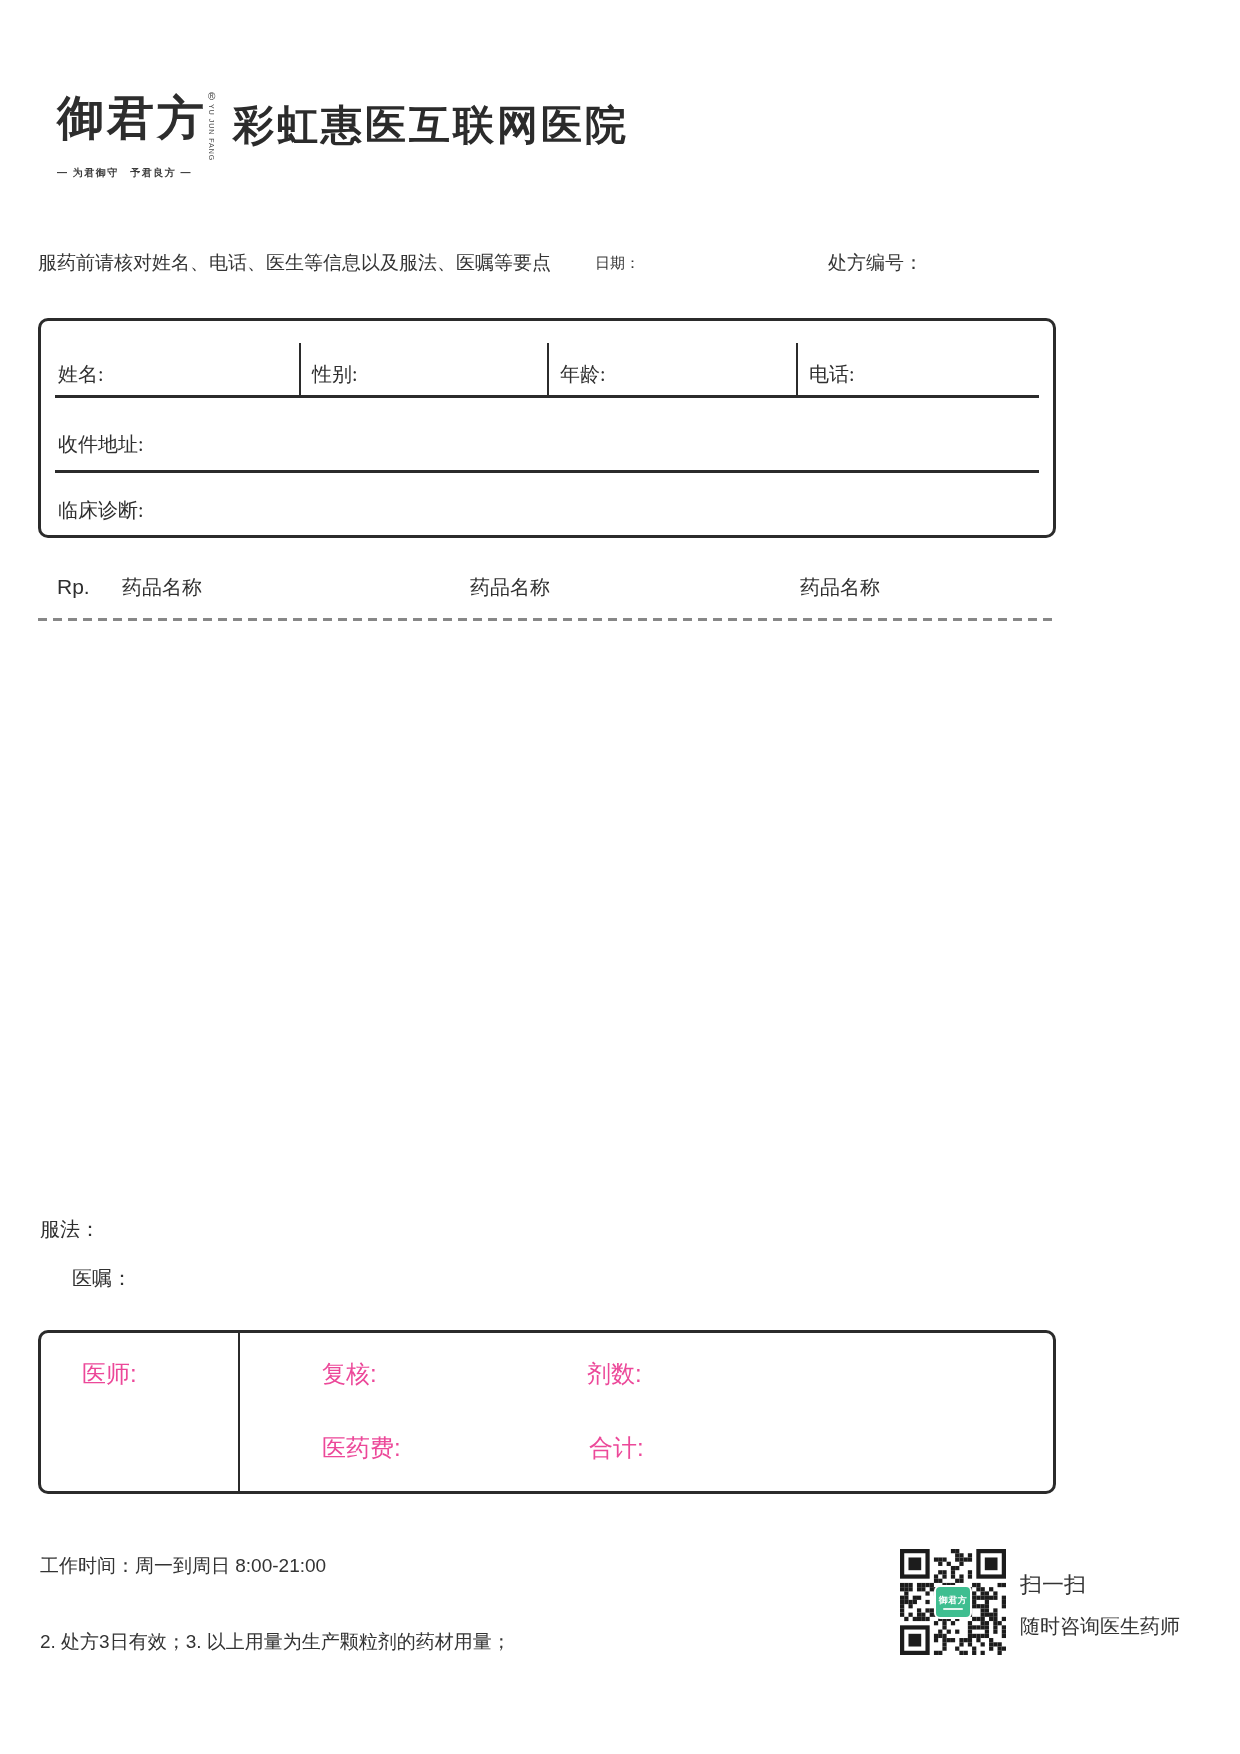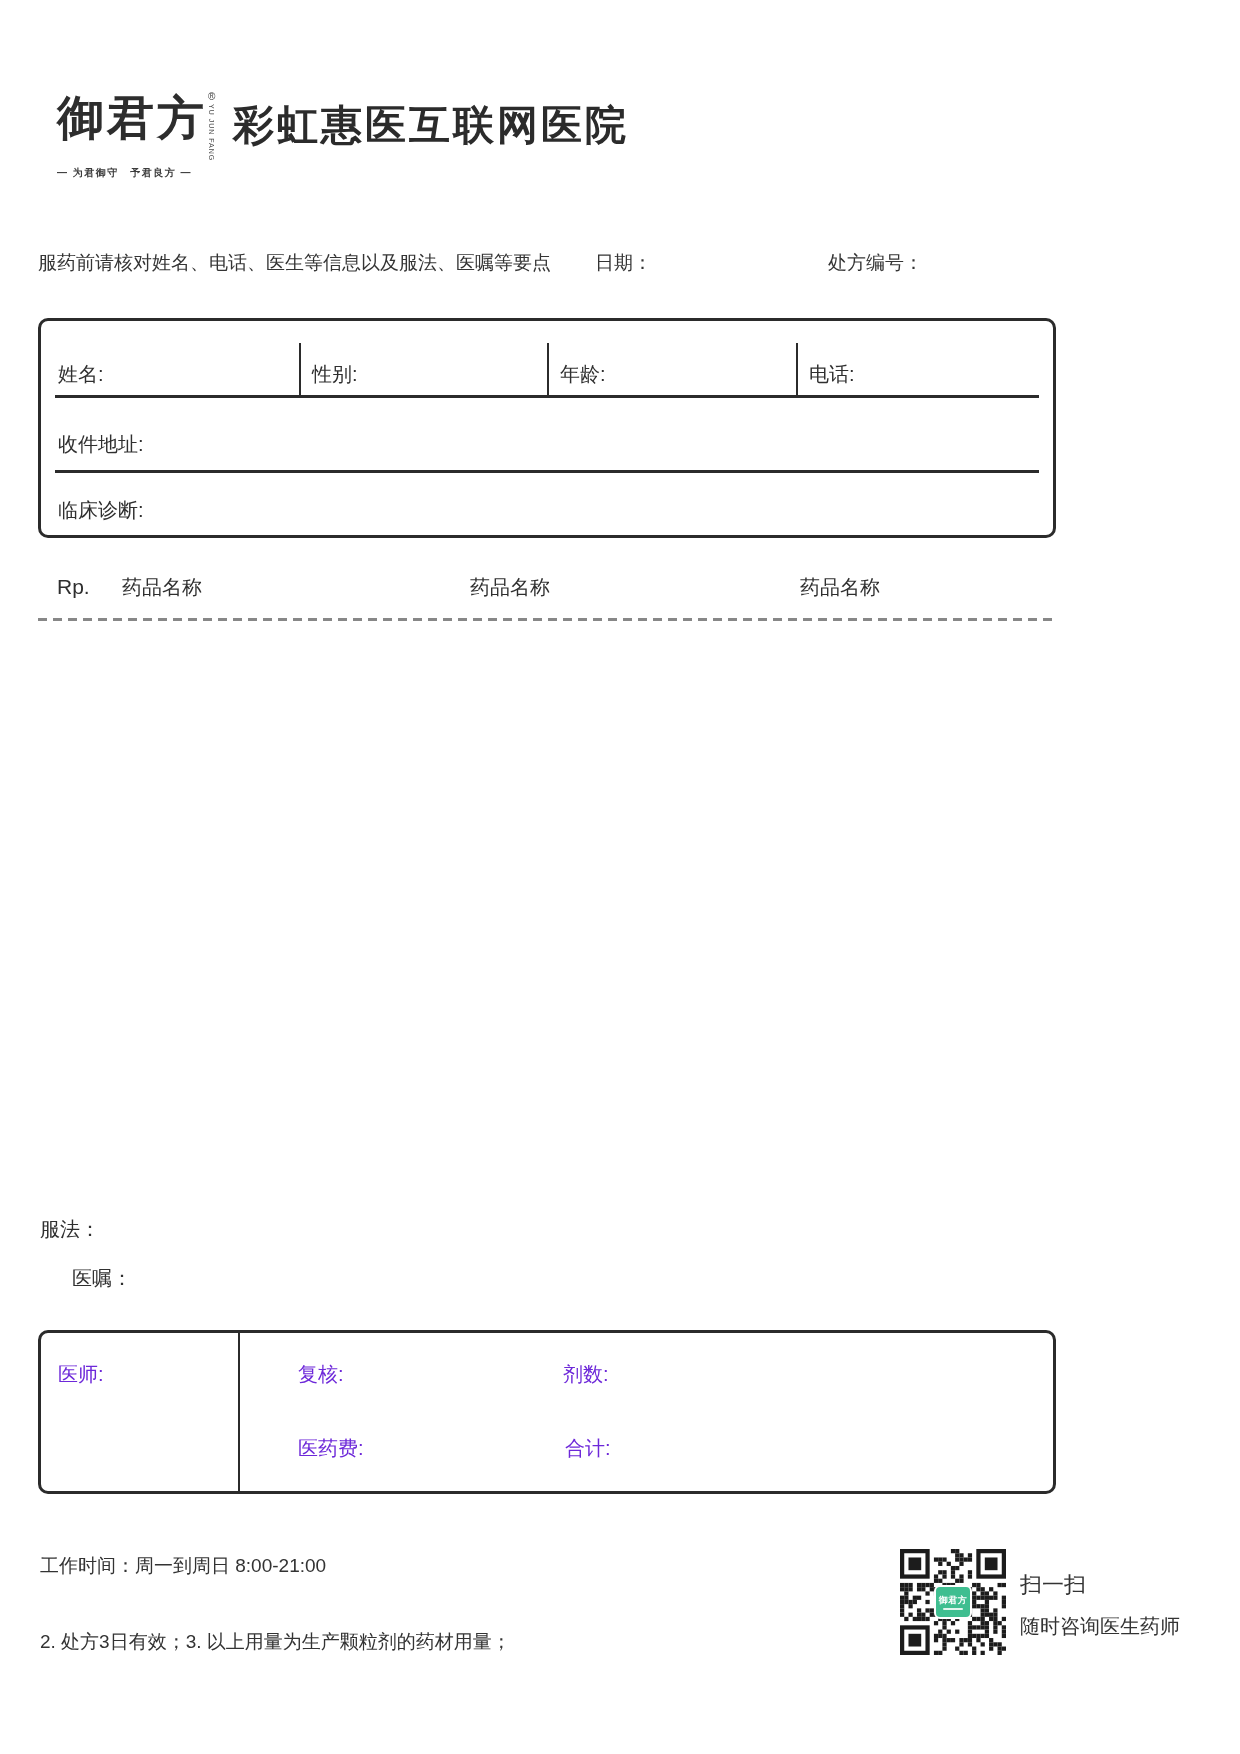--- a/index.html
+++ b/index.html
@@ -34,29 +34,29 @@
   }
   .hospital-title {
     position:absolute; left:233px; top:101px;
     font-size:41px; line-height:48px; font-weight:bold;
     color:#2b2b2b; letter-spacing:3px; white-space:nowrap;
   }
 
   
   .notice-row { position:absolute; left:0; top:250px; width:1232px; height:26px; }
   .notice-text { position:absolute; left:38px; top:0; font-size:19px; line-height:26px; color:#343434; }
-  .date-label { position:absolute; left:595px; top:0; font-size:19px; line-height:26px; color:#343434; }
+  .date-label { position:absolute; left:595px; top:0; font-size:15px; line-height:26px; color:#343434; }
   .rxno-label { position:absolute; left:828px; top:0; font-size:19px; line-height:26px; color:#343434; }
 
   
   .patient-box {
     position:absolute; left:38px; top:318px; width:1018px; height:220px;
     border:3px solid #2b2b2b; border-radius:10px; background:#fff;
   }
-  .pb-label { position:absolute; font-size:20px; line-height:22px; color:#2f2f2f; white-space:nowrap; }
+  .pb-label { position:absolute; font-size:20px; line-height:22px; color:#2f2f2f; white-space:nowrap;font-family:Liberation Serif, serif; }
   .pb-name    { left:17px;  top:42px; }
   .pb-gender  { left:271px; top:42px; }
   .pb-age     { left:519px; top:42px; }
   .pb-phone   { left:768px; top:42px; }
   .pb-address { left:17px;  top:112px; }
   .pb-diag    { left:17px;  top:178px; }
   .vdiv { position:absolute; width:2px; height:53px; top:22px; background:#2b2b2b; }
   .vdiv1 { left:258px; } .vdiv2 { left:506px; } .vdiv3 { left:755px; }
   .hline { position:absolute; left:14px; right:14px; height:3px; background:#2b2b2b; }
   .hline1 { top:74px; } .hline2 { top:149px; }
@@ -74,21 +74,21 @@
   
   .usage-label  { position:absolute; left:40px; top:1217px; font-size:20px; line-height:24px; color:#2f2f2f; }
   .advice-label { position:absolute; left:40px; top:1266px; font-size:20px; line-height:24px; color:#2f2f2f;margin-left:32px; }
 
   
   .sign-box {
     position:absolute; left:38px; top:1330px; width:1018px; height:164px;
     border:3px solid #2b2b2b; border-radius:10px; background:#fff;
   }
   .sb-vdiv { position:absolute; left:197px; top:0; bottom:0; width:2px; background:#2b2b2b; }
-  .sb-label { position:absolute; font-size:20px; line-height:22px; color:#6d28d9; white-space:nowrap; }
+  .sb-label { position:absolute; font-size:24px; line-height:22px; color:#ec4899; white-space:nowrap;margin-left:24px; }
   .sb-doctor { left:17px;  top:30px; }
   .sb-review { left:257px; top:30px; }
   .sb-dose   { left:522px; top:30px; }
   .sb-fee    { left:257px; top:104px; }
   .sb-total  { left:524px; top:104px; }
 
   
   .foot-line { position:absolute; left:40px; font-size:19px; line-height:26px; color:#333333; white-space:nowrap; }
   .foot-hours { top:1553px; }
   .foot-note1 { top:1591px; }

